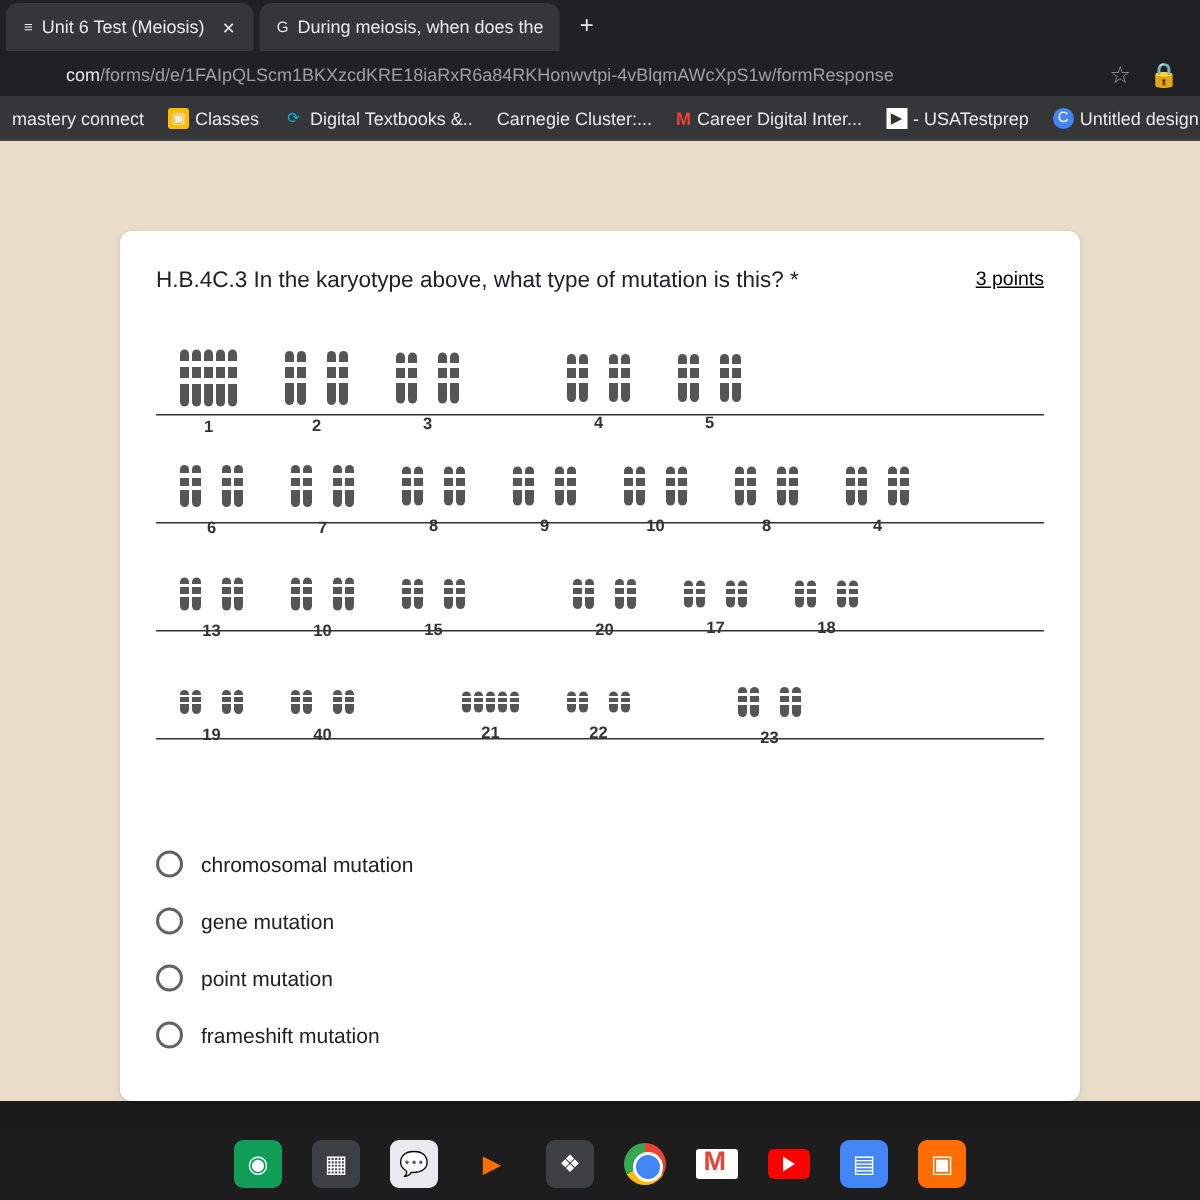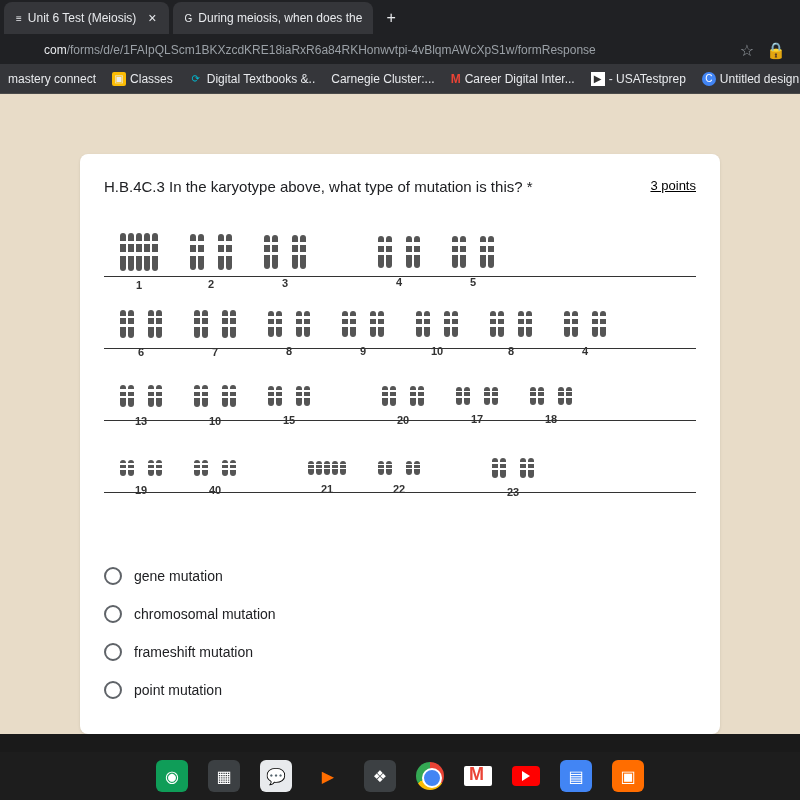--- a/index.html
+++ b/index.html
@@ -498,33 +498,33 @@
               <div class="chrom" style="height: 20px;"></div>
             </div>
             <div class="k-num">23</div>
           </div>
         </div>
       </div>
 
     <div class="options">
       <div class="option">
         <span class="radio"></span>
+        <span class="option-text">chromosomal mutation</span>
+      </div>
+      <div class="option">
+        <span class="radio"></span>
         <span class="option-text">gene mutation</span>
       </div>
       <div class="option">
         <span class="radio"></span>
-        <span class="option-text">chromosomal mutation</span>
+        <span class="option-text">point mutation</span>
       </div>
       <div class="option">
         <span class="radio"></span>
         <span class="option-text">frameshift mutation</span>
-      </div>
-      <div class="option">
-        <span class="radio"></span>
-        <span class="option-text">point mutation</span>
       </div>
     </div>
   </div>
 </div>
 
 <div class="taskbar">
   <div class="task-icon tb-green">◉</div>
   <div class="task-icon tb-dark">▦</div>
   <div class="task-icon tb-white">💬</div>
   <div class="task-icon" style="color:#ff6d00">▶</div>

